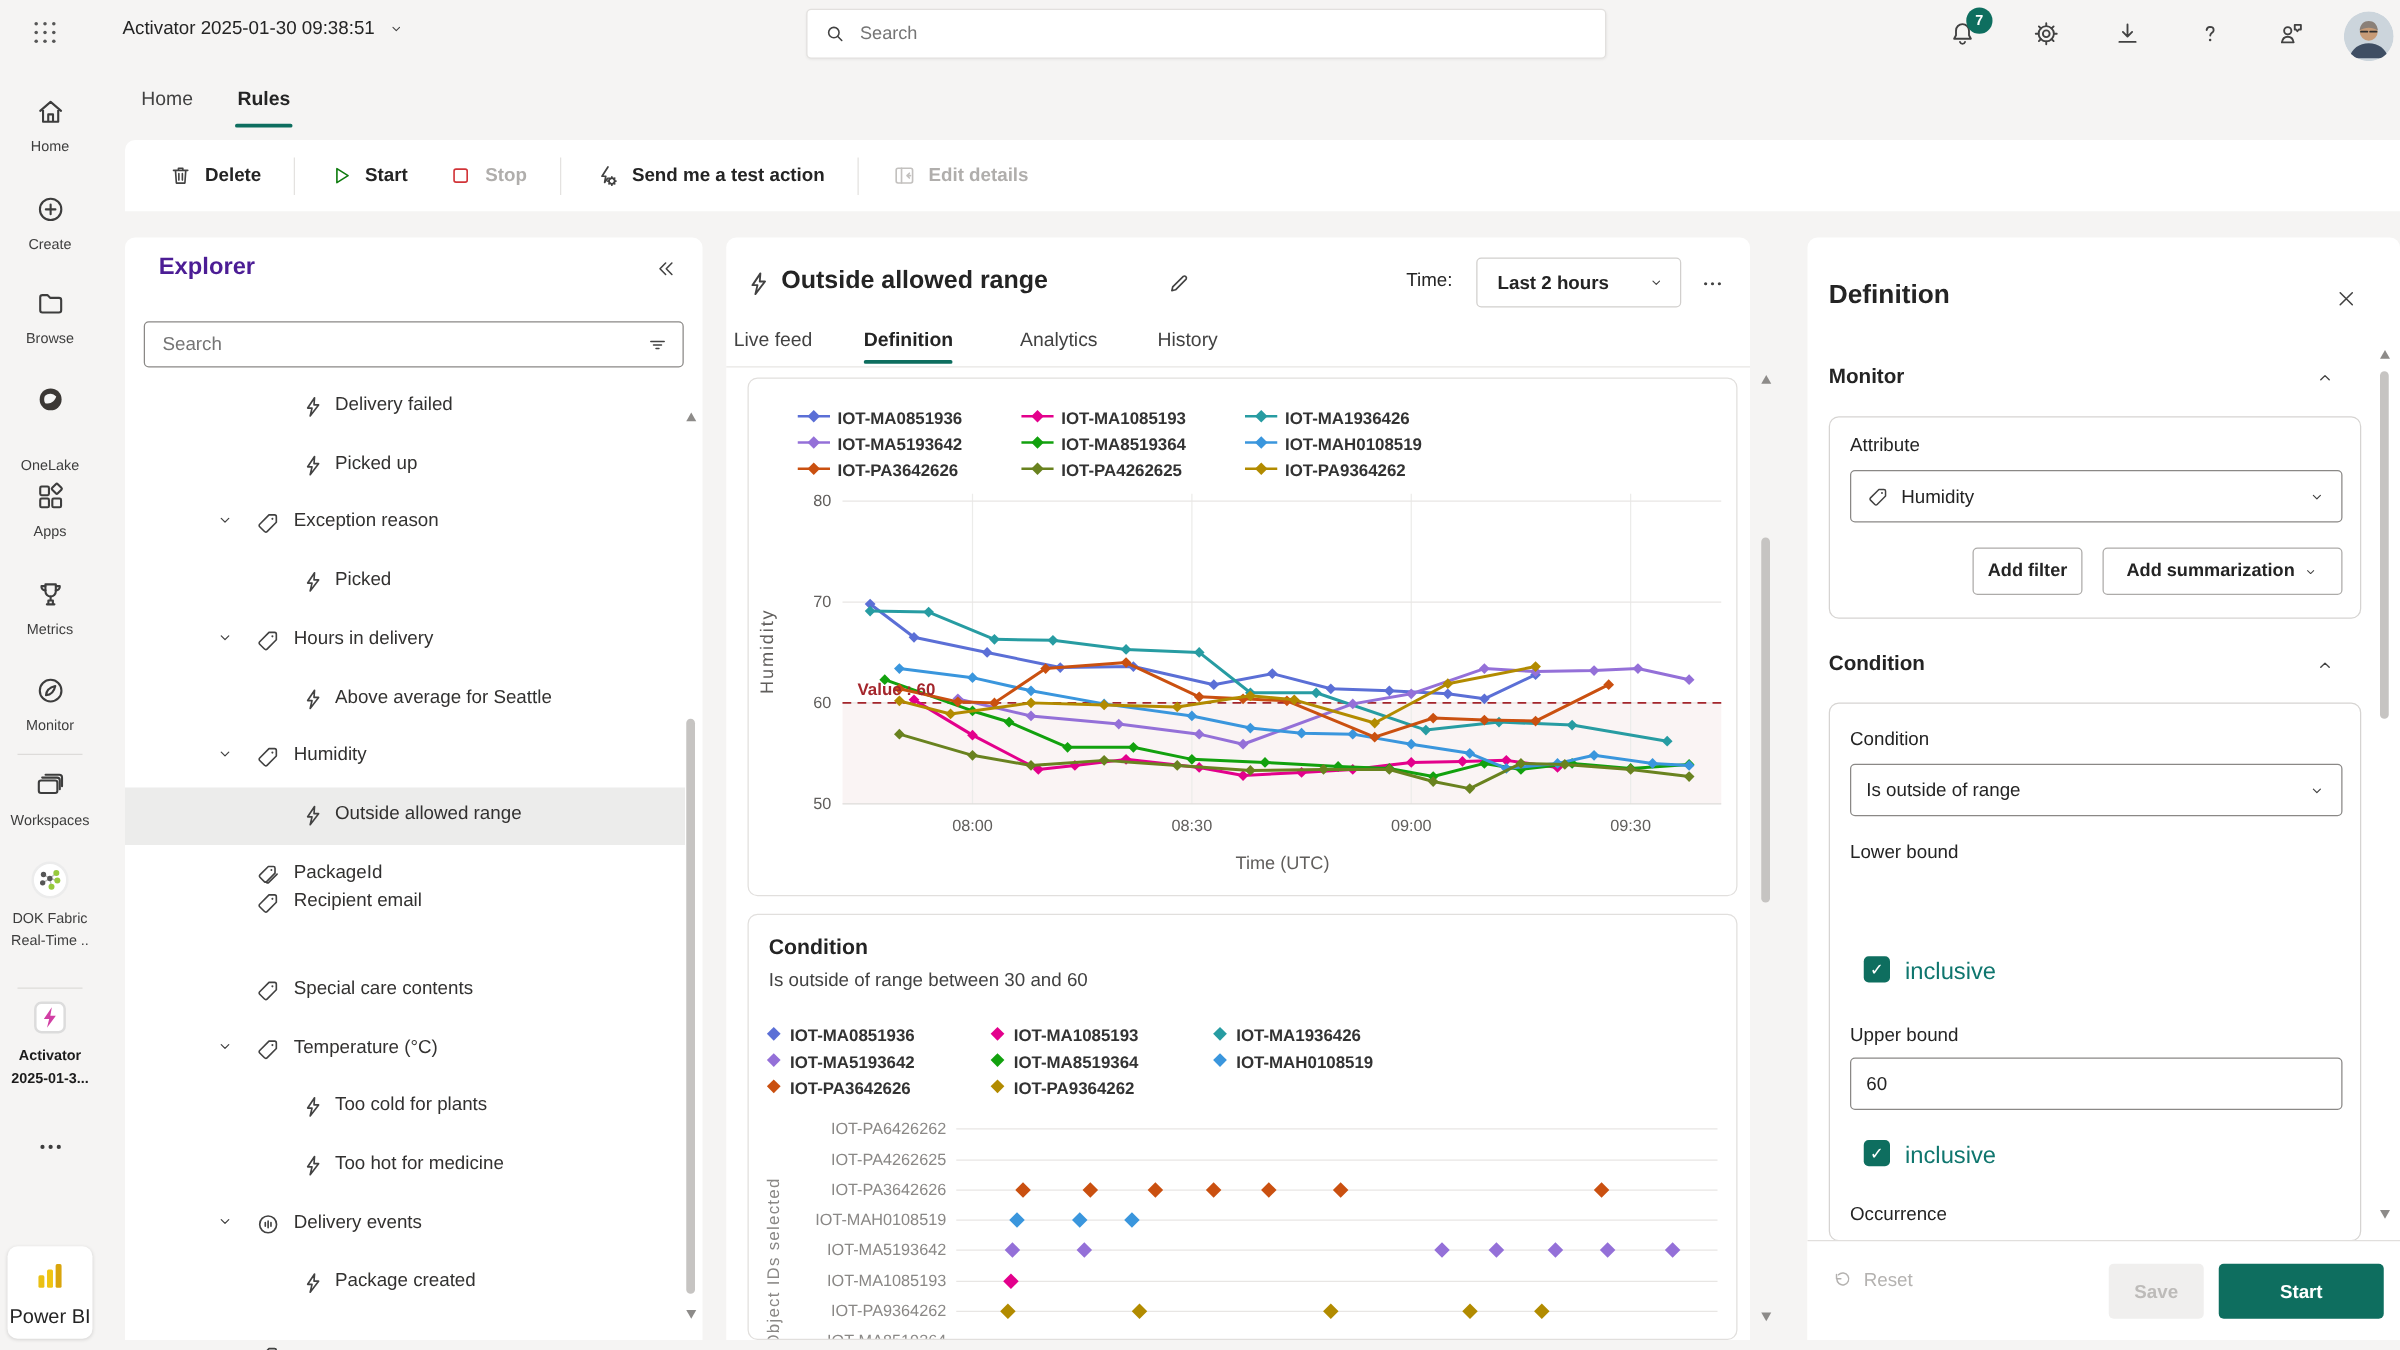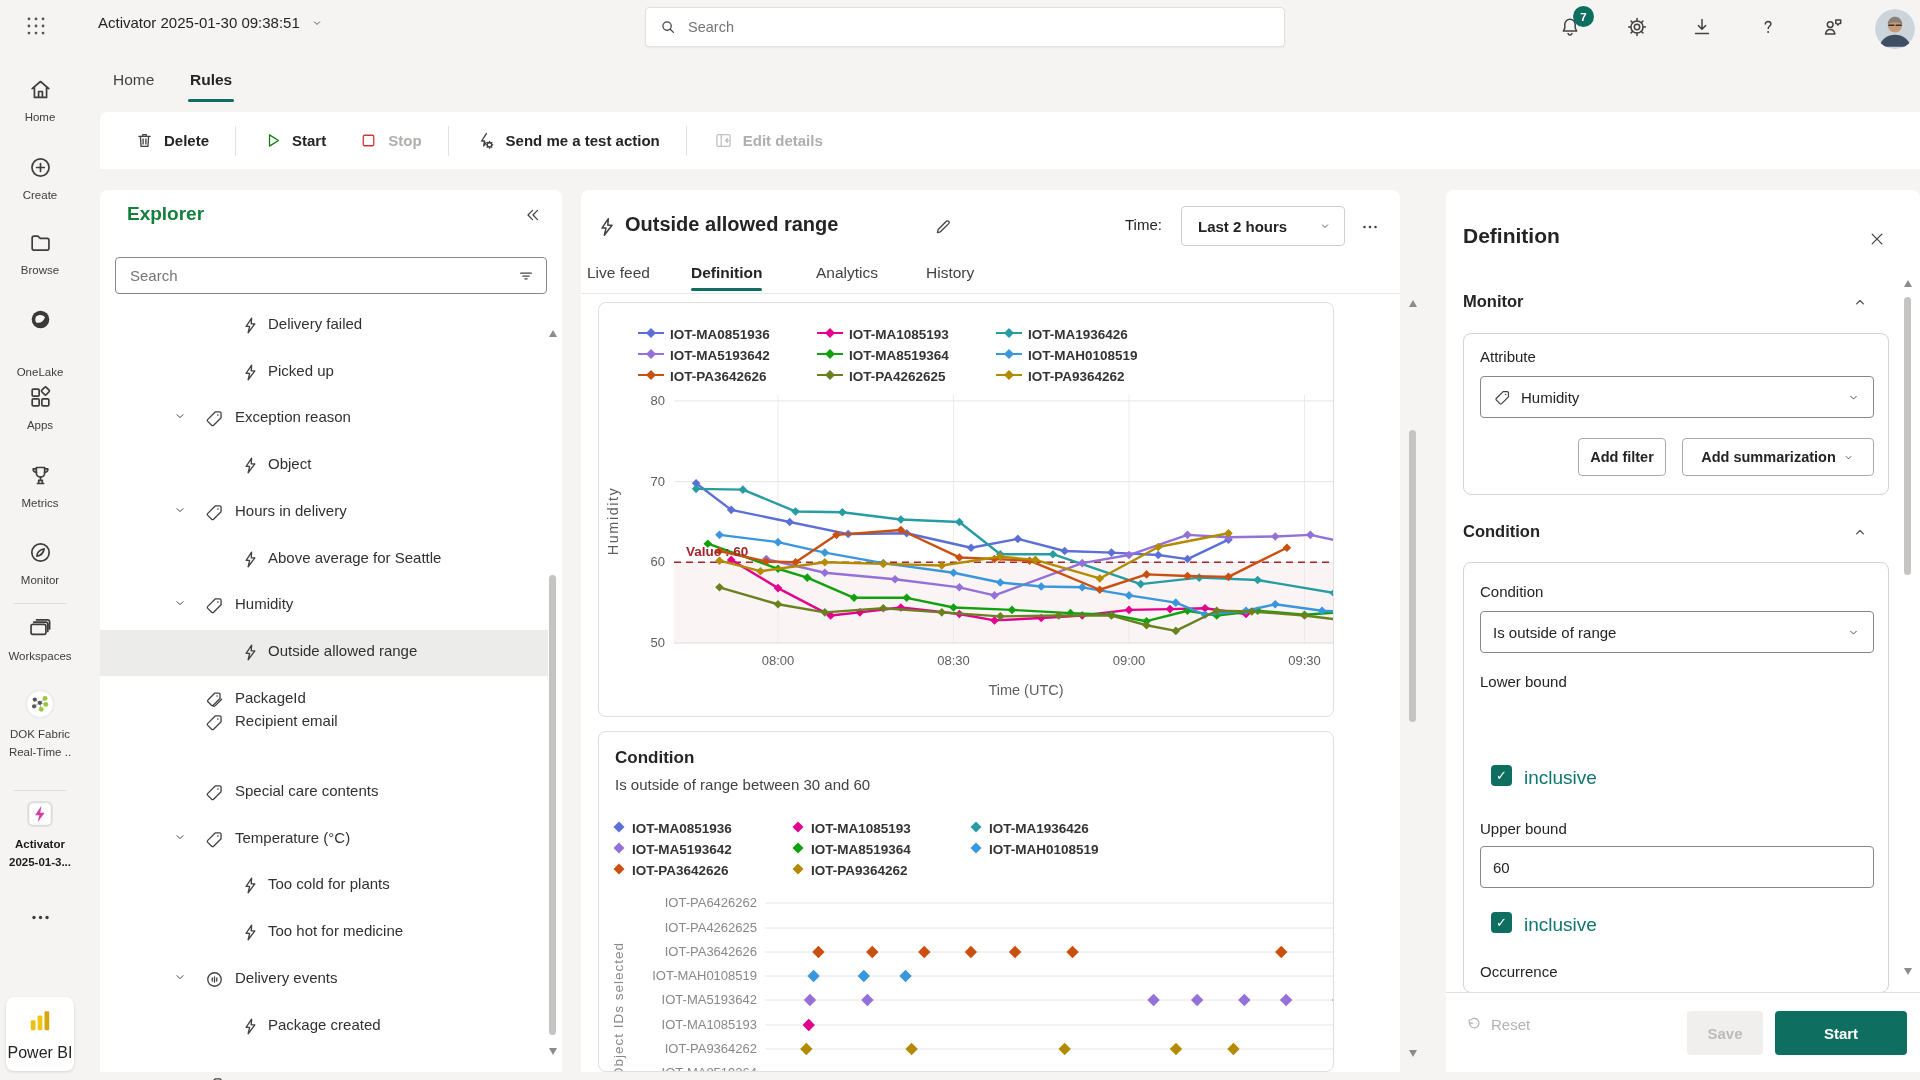--- a/index.html
+++ b/index.html
@@ -20,40 +20,40 @@
   
   .toolbar{position:absolute;left:100px;top:112px;width:1820px;height:57px;background:#fff;border-radius:8px 0 0 0;display:flex;align-items:center;padding-left:18px;}
   .tbtn{display:flex;align-items:center;gap:9px;font-size:15px;font-weight:600;color:#242424;padding:0 16px;height:40px;cursor:pointer;border-radius:4px;}
   .tbtn.disabled{color:#b0aeac;cursor:default;}
   .tdiv{width:1px;height:30px;background:#e4e2e0;margin:0 10px;}
   
   .panel{position:absolute;top:190px;background:#fff;border-radius:8px 8px 0 0;}
   .explorer{left:100px;width:462px;height:882px;}
   .main{left:581px;width:819px;height:882px;}
   .rpanel{left:1446px;width:474px;height:882px;}
-  .exp-title{position:absolute;left:27px;top:13px;font-size:19px;font-weight:bold;color:#15803d;}
+  .exp-title{position:absolute;left:27px;top:13px;font-size:19px;font-weight:bold;color:#4c1d95;}
   .exp-collapse{position:absolute;left:418px;top:10px;width:30px;height:30px;display:flex;align-items:center;justify-content:center;cursor:pointer;}
   .exp-search{position:absolute;left:15px;top:67px;width:432px;height:37px;border:1px solid #8a8886;border-radius:4px;display:flex;align-items:center;background:#fff;padding:0 10px 0 12px;}
   .exp-search input{flex:1;border:none;outline:none;font-size:15px;color:#424242;background:transparent;font-family:inherit;}
   .trow{position:absolute;left:0;width:448px;height:46px;cursor:pointer;}
   .trow.sel{background:#ececeb;}
   .trow .ic{position:absolute;top:12px;}
   .trow .lbl{position:absolute;top:12px;font-size:15px;color:#323130;white-space:nowrap;}
   
   .sbar{position:absolute;width:14px;}
   .sb-thumb{position:absolute;left:3px;width:7px;background:#c6c4c2;border-radius:4px;}
   .sb-up{position:absolute;left:3px;width:0;height:0;border-left:4.5px solid transparent;border-right:4.5px solid transparent;border-bottom:7px solid #8d8b89;cursor:pointer;}
   .sb-dn{position:absolute;left:3px;width:0;height:0;border-left:4.5px solid transparent;border-right:4.5px solid transparent;border-top:7px solid #8d8b89;cursor:pointer;}
   
   .m-title{position:absolute;left:44px;top:23px;font-size:20px;font-weight:600;color:#242424;white-space:nowrap;}
   .timechip{position:absolute;left:600px;top:16px;width:164px;height:40px;border:1px solid #d1cfcd;background:#fff;border-radius:4px;display:flex;align-items:center;justify-content:space-between;padding:0 12px 0 16px;font-size:15px;font-weight:600;cursor:pointer;}
   .mtab{position:absolute;top:62px;height:41px;display:flex;align-items:center;font-size:15.5px;color:#424242;cursor:pointer;}
   .mtab.active{font-weight:bold;color:#242424;}
   .mtab.active .underl{position:absolute;left:0;right:0;bottom:2px;height:3px;background:#0e6e5f;border-radius:2px;}
-  .card{position:absolute;left:17px;width:736px;background:#fff;border:1px solid #e1dfdd;border-radius:8px;overflow:hidden;}
+  .card{position:absolute;left:17px;width:792px;background:#fff;border:1px solid #e1dfdd;border-radius:8px;overflow:hidden;}
   .leg-item{position:absolute;display:flex;align-items:center;gap:6px;font-size:13.5px;font-weight:bold;color:#333;white-space:nowrap;}
   .c2-title{position:absolute;left:16px;top:16px;font-size:17px;font-weight:bold;color:#242424;}
   .c2-sub{position:absolute;left:16px;top:44px;font-size:15px;color:#424242;}
   
   .rp-title{position:absolute;left:17px;top:34px;font-size:21px;font-weight:bold;color:#242424;}
   .rp-close{position:absolute;left:418px;top:36px;width:26px;height:26px;display:flex;align-items:center;justify-content:center;cursor:pointer;}
   .rp-h{position:absolute;left:17px;font-size:16.5px;font-weight:bold;color:#242424;}
   .rp-chev{position:absolute;left:402px;width:24px;height:24px;display:flex;align-items:center;justify-content:center;cursor:pointer;}
   .rcard{position:absolute;left:17px;width:426px;border:1px solid #d6d4d2;border-radius:8px;background:#fff;}
   .flabel{position:absolute;left:16px;font-size:15px;color:#242424;}
@@ -358,21 +358,21 @@
           <span class="ic" style="left: 104px;"><svg viewBox="0 0 24 24" width="21" height="21" fill="none" stroke="#424242" stroke-width="1.5" stroke-linecap="round" stroke-linejoin="round">
               <path d="M12.8 4.5h5.1c.9 0 1.6.7 1.6 1.6v5.1l-8.5 8.5a1.6 1.6 0 0 1-2.3 0l-4.4-4.4a1.6 1.6 0 0 1 0-2.3z"></path>
               <circle cx="15.9" cy="8.1" r=".95" fill="#424242" stroke="none"></circle>
             </svg></span>
           <span class="lbl" style="left: 135px;">Exception reason</span>
         </div>
         <div class="trow" style="top: 253.1px;">
           <span class="ic" style="left: 140px;"><svg viewBox="0 0 24 24" width="21" height="21" fill="none" stroke="#424242" stroke-width="1.5" stroke-linecap="round" stroke-linejoin="round">
               <path d="M13.3 3.7 7 13.1h4l-1.7 7.2L17 10.2h-4.2z"></path>
             </svg></span>
-          <span class="lbl" style="left: 168px;">Object</span>
+          <span class="lbl" style="left: 168px;">Picked</span>
         </div>
         <div class="trow" style="top: 299.8px;">
           <span class="ic" style="left: 72px;"><svg viewBox="0 0 24 24" width="16" height="16" fill="none" stroke="#424242" stroke-width="1.5" stroke-linecap="round" stroke-linejoin="round">
               <path d="M7.5 10l4.5 4.5L16.5 10"></path>
             </svg></span>
           <span class="ic" style="left: 104px;"><svg viewBox="0 0 24 24" width="21" height="21" fill="none" stroke="#424242" stroke-width="1.5" stroke-linecap="round" stroke-linejoin="round">
               <path d="M12.8 4.5h5.1c.9 0 1.6.7 1.6 1.6v5.1l-8.5 8.5a1.6 1.6 0 0 1-2.3 0l-4.4-4.4a1.6 1.6 0 0 1 0-2.3z"></path>
               <circle cx="15.9" cy="8.1" r=".95" fill="#424242" stroke="none"></circle>
             </svg></span>
           <span class="lbl" style="left: 135px;">Hours in delivery</span>

